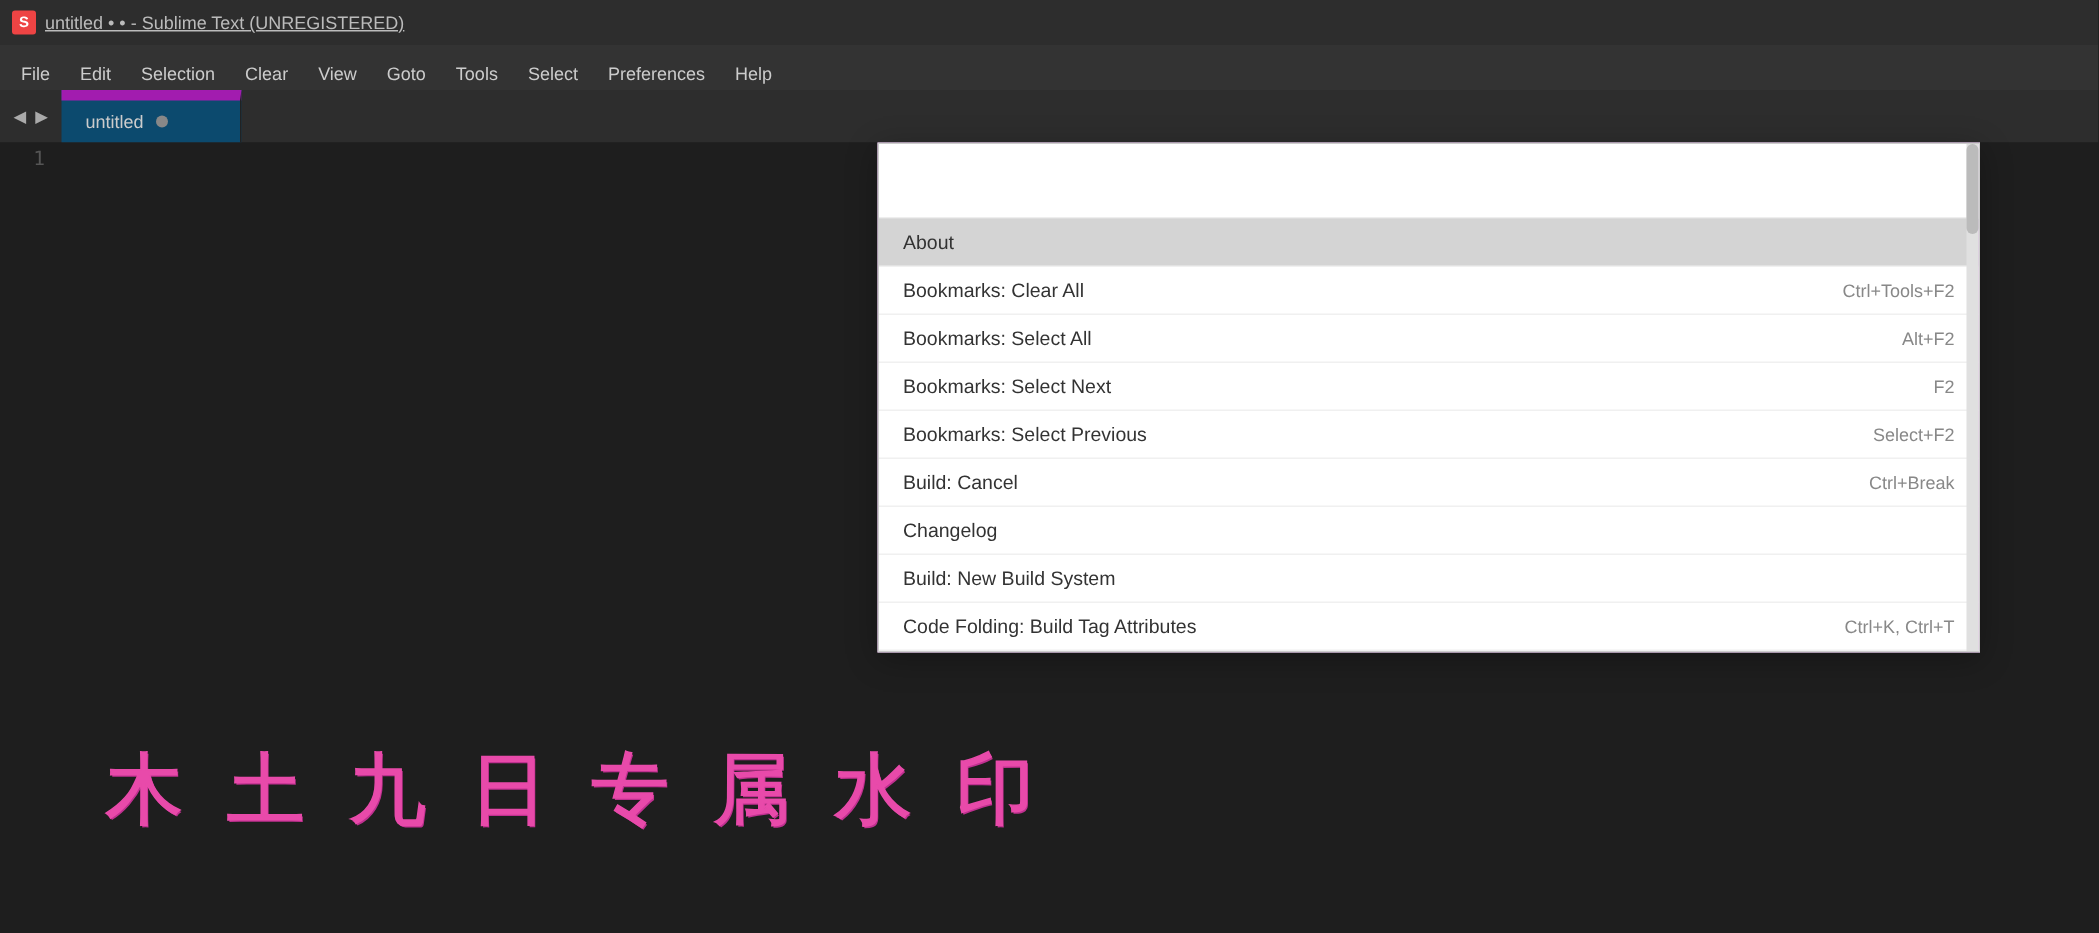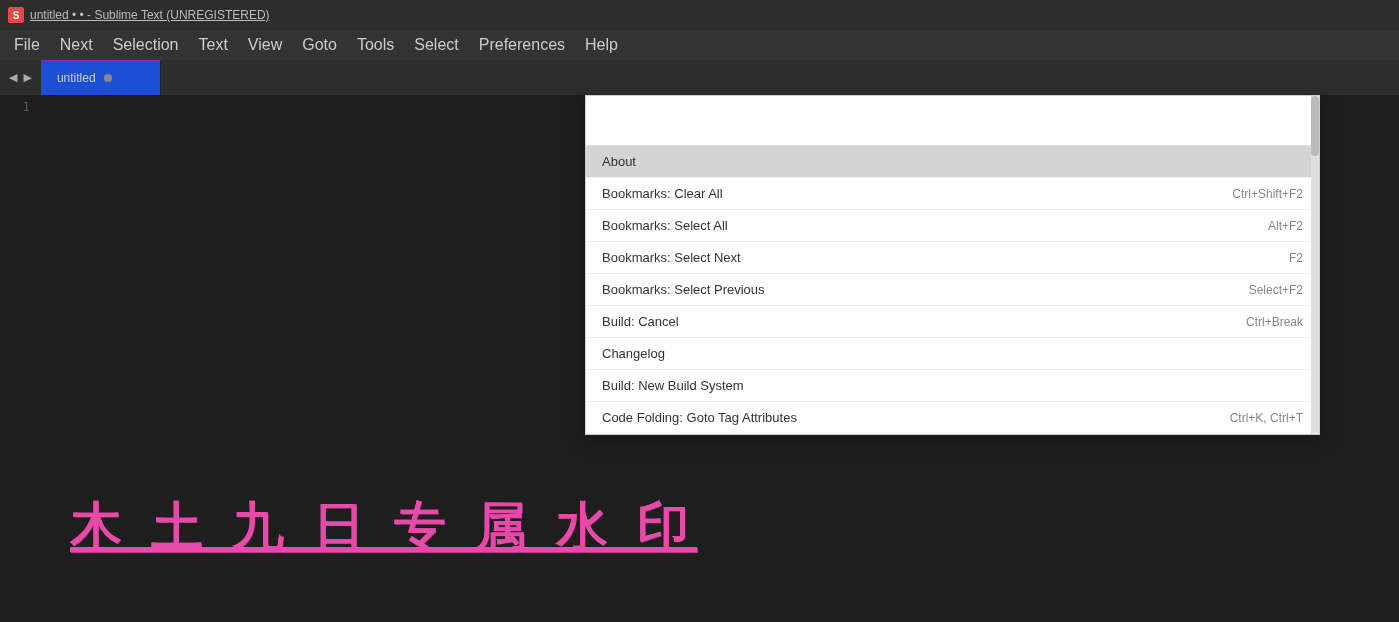--- a/index.html
+++ b/index.html
@@ -48,24 +48,24 @@
       color: #bbb;
       font-size: 12px;
       text-decoration: underline;
     }
 
     
     .menu-bar {
       height: 30px;
       background: #333;
       display: flex;
-      align-items: center;
+      align-items: flex-end;
       padding: 0 4px;
       color: #ccc;
-      font-size: 16px;
+      font-size: 12px;
       user-select: none;
       position: relative;
       z-index: 10;
     }
 
     .menu-item {
       padding: 4px 10px;
       cursor: pointer;
       border-radius: 2px;
       color: #ccc;
@@ -102,22 +102,22 @@
       color: #ccc;
       font-size: 12px;
       cursor: pointer;
       border-top: 1px solid #555;
       border-right: 1px solid #222;
       gap: 8px;
       min-width: 120px;
     }
 
     .tab.active {
-      background: #1d4ed8;
-      border-top: 1px solid #a21caf;
+      background: #0c4a6e;
+      border-top: 7px solid #a21caf;
     }
 
     .tab-dot {
       width: 8px;
       height: 8px;
       border-radius: 50%;
       background: #888;
     }
 
     
@@ -148,21 +148,20 @@
     
     .watermark {
       position: absolute;
       bottom: 60px;
       left: 30px;
       font-size: 52px;
       color: #e84aaa;
       font-family: serif;
       letter-spacing: 8px;
       text-shadow: 1px 1px 0px #c03090;
-      text-decoration: underline;
       -webkit-text-stroke: 1px #e84aaa;
     }
 
     
     .command-palette {
       position: absolute;
       top: 0;
       left: 585px;
       width: 735px;
       background: #f0abfc;
@@ -243,23 +242,23 @@
 </head>
 <body>
 
 <div class="title-bar">
   <div class="title-bar-icon">S</div>
   <span class="title-bar-text">untitled • • - Sublime Text (UNREGISTERED)</span>
 </div>
 
 <div class="menu-bar">
   <div class="menu-item">File</div>
-  <div class="menu-item">Next</div>
+  <div class="menu-item">Edit</div>
   <div class="menu-item">Selection</div>
-  <div class="menu-item">Text</div>
+  <div class="menu-item">Clear</div>
   <div class="menu-item">View</div>
   <div class="menu-item">Goto</div>
   <div class="menu-item">Tools</div>
   <div class="menu-item">Select</div>
   <div class="menu-item">Preferences</div>
   <div class="menu-item">Help</div>
 </div>
 
 <div class="tab-bar-wrapper">
   <div class="tab-arrows">
@@ -287,21 +286,21 @@
     <div class="command-list">
 
       <div class="command-item highlighted">
         <span class="command-name">About</span>
         <span class="command-shortcut"></span>
       </div>
 
 
       <div class="command-item">
         <span class="command-name">Bookmarks: Clear All</span>
-        <span class="command-shortcut">Ctrl+Shift+F2</span>
+        <span class="command-shortcut">Ctrl+Tools+F2</span>
       </div>
 
       <div class="command-item">
         <span class="command-name">Bookmarks: Select All</span>
         <span class="command-shortcut">Alt+F2</span>
       </div>
 
       <div class="command-item">
         <span class="command-name">Bookmarks: Select Next</span>
         <span class="command-shortcut">F2</span>
@@ -322,21 +321,21 @@
         <span class="command-name">Changelog</span>
         <span class="command-shortcut"></span>
       </div>
 
       <div class="command-item">
         <span class="command-name">Build: New Build System</span>
         <span class="command-shortcut"></span>
       </div>
 
       <div class="command-item">
-        <span class="command-name">Code Folding: Goto Tag Attributes</span>
+        <span class="command-name">Code Folding: Build Tag Attributes</span>
         <span class="command-shortcut">Ctrl+K, Ctrl+T</span>
       </div>
 
     </div>
     <div class="scrollbar-track">
       <div class="scrollbar-thumb"></div>
     </div>
   </div>
 </div>
 

